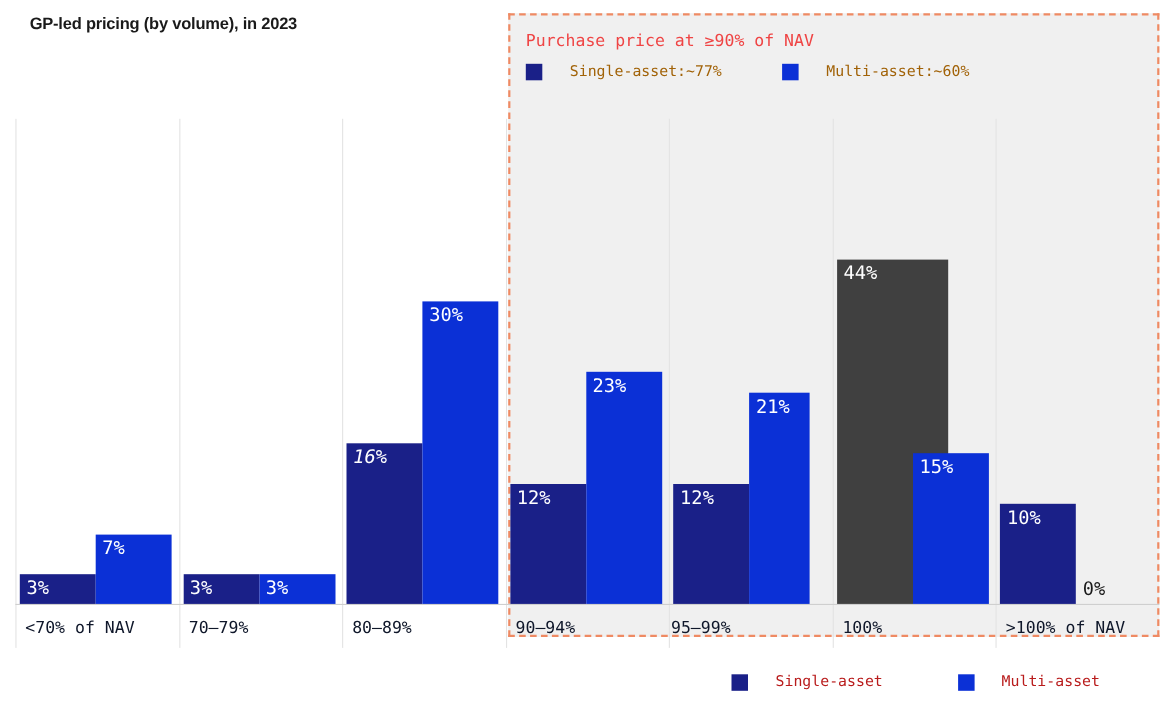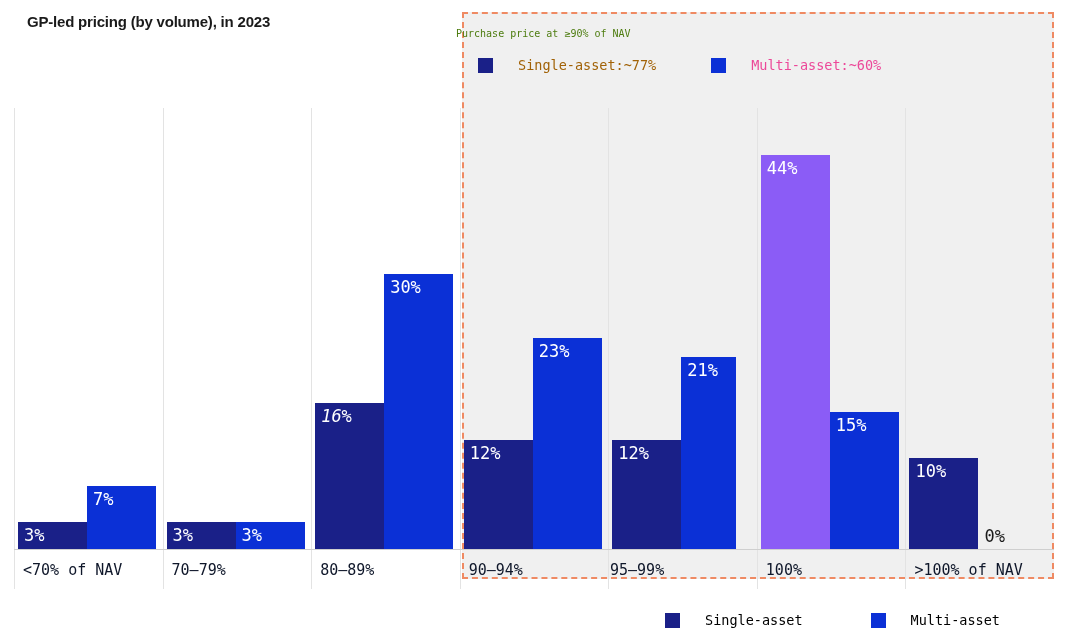--- a/index.html
+++ b/index.html
@@ -35,24 +35,24 @@
     left: 462px;
     top: 12px;
     width: 592px;
     height: 567px;
     background: #f0f0f0;
     border: 2px dashed #ef8a63;
     box-sizing: border-box;
   }
   #callout-title {
     position: absolute;
-    left: 456px;
+    left: 478px;
     top: 28px;
-    font-size: 10px;
-    color: #4d7c0f;
+    font-size: 15px;
+    color: #ef4444;
     white-space: nowrap;
   }
   #callout-legend {
     position: absolute;
     left: 478px;
     top: 57px;
     display: flex;
     align-items: center;
     gap: 0;
   }
@@ -156,21 +156,21 @@
     display: flex;
     align-items: center;
   }
   #bottom-legend .sw {
     width: 15px;
     height: 15px;
     display: inline-block;
   }
   #bottom-legend .lbl {
     font-size: 13.5px;
-    color: #000000;
+    color: #b91c1c;
     margin-left: 25px;
     white-space: nowrap;
   }
   #bottom-legend .gap {
     width: 68px;
   }
 </style>
 </head>
 <body>
 
@@ -181,21 +181,21 @@
 <div id="callout-title">Purchase price at ≥90% of NAV</div>
 
 <div id="callout-legend">
   <div class="callout-legend-item">
     <span class="sw" style="background:#1a2088"></span>
     <span class="lbl" style="color:#a16207">Single-asset:~77%</span>
   </div>
   <div class="gap"></div>
   <div class="callout-legend-item">
     <span class="sw" style="background:#0b30d6"></span>
-    <span class="lbl" style="color:#ec4899">Multi-asset:~60%</span>
+    <span class="lbl" style="color:#a16207">Multi-asset:~60%</span>
   </div>
 </div>
 
 <div id="plot">
     <div class="col-sep" style="left: 0px;"></div>
     <div class="group" style="left: 0px; width: 148.571px;">
       <div class="bar" style="left: 4px; width: 69px; height: 27.625px; background: rgb(26, 32, 136);">
         <span class="bar-label">3%</span>
       </div>
       <div class="bar" style="left: 73px; width: 69px; height: 64.4583px; background: rgb(11, 48, 214);">
@@ -233,21 +233,21 @@
     <div class="group" style="left: 594.286px; width: 148.571px;">
       <div class="bar" style="left: 4px; width: 69px; height: 110.5px; background: rgb(26, 32, 136);">
         <span class="bar-label">12%</span>
       </div>
       <div class="bar" style="left: 73px; width: 55px; height: 193.375px; background: rgb(11, 48, 214);">
         <span class="bar-label">21%</span>
       </div>
     </div>
     <div class="col-sep" style="left: 742.857px;"></div>
     <div class="group" style="left: 742.857px; width: 148.571px;">
-      <div class="bar" style="left: 4px; width: 69px; height: 395px; background: #8b5cf6;">
+      <div class="bar" style="left: 4px; width: 69px; height: 314px; background: #404040; padding-left: 32px;">
         <span class="bar-label">44%</span>
       </div>
       <div class="bar" style="left: 73px; width: 69px; height: 138.125px; background: rgb(11, 48, 214); text-align: right;">
         <span class="bar-label">15%</span>
       </div>
     </div>
     <div class="col-sep" style="left: 891.429px;"></div>
     <div class="group" style="left: 891.429px; width: 148.571px;">
       <div class="bar" style="left: 4px; width: 69px; height: 92.0833px; background: rgb(26, 32, 136);">
         <span class="bar-label">10%</span>

